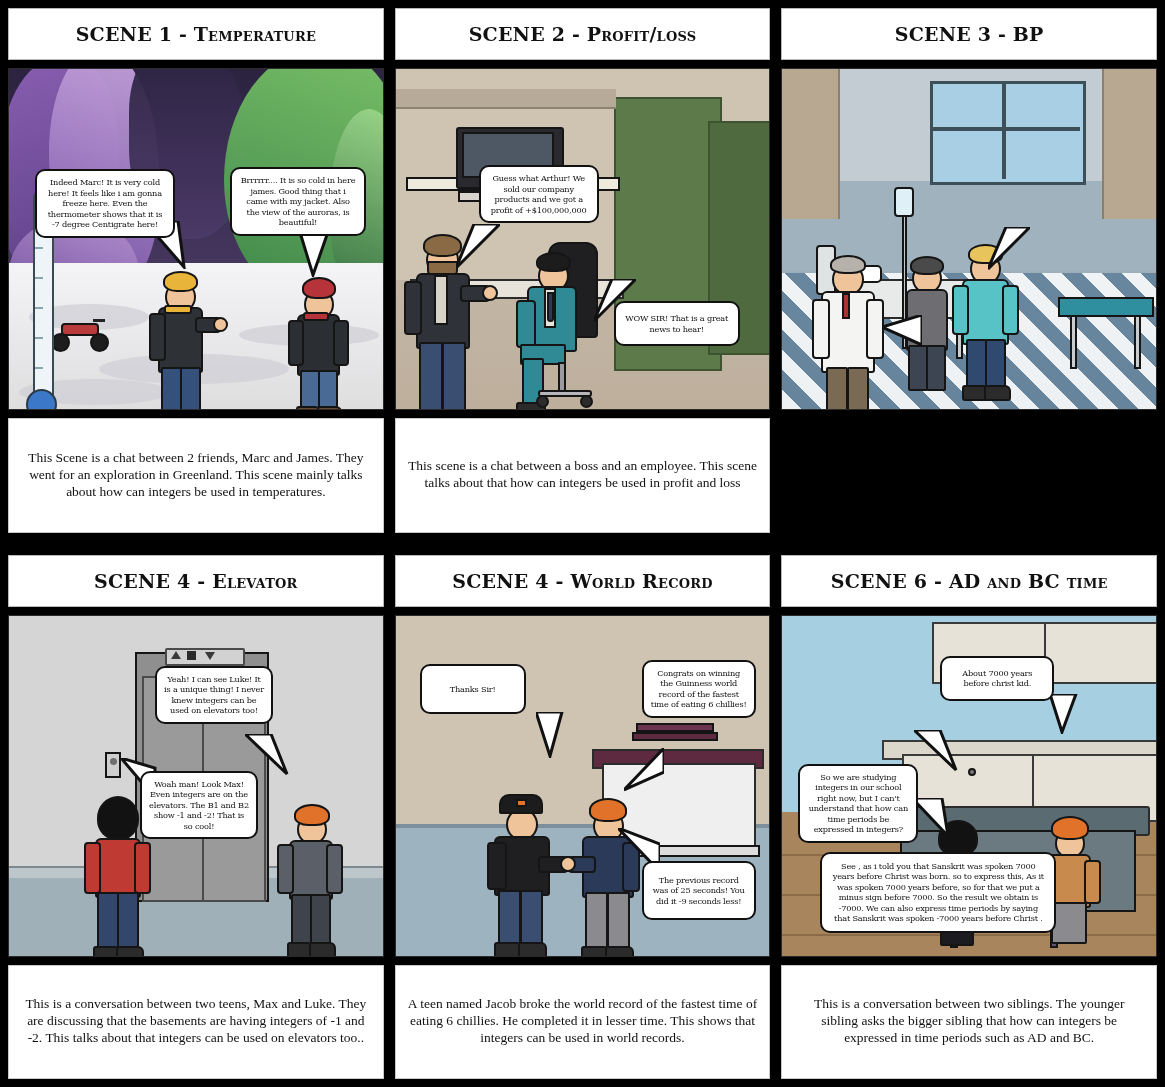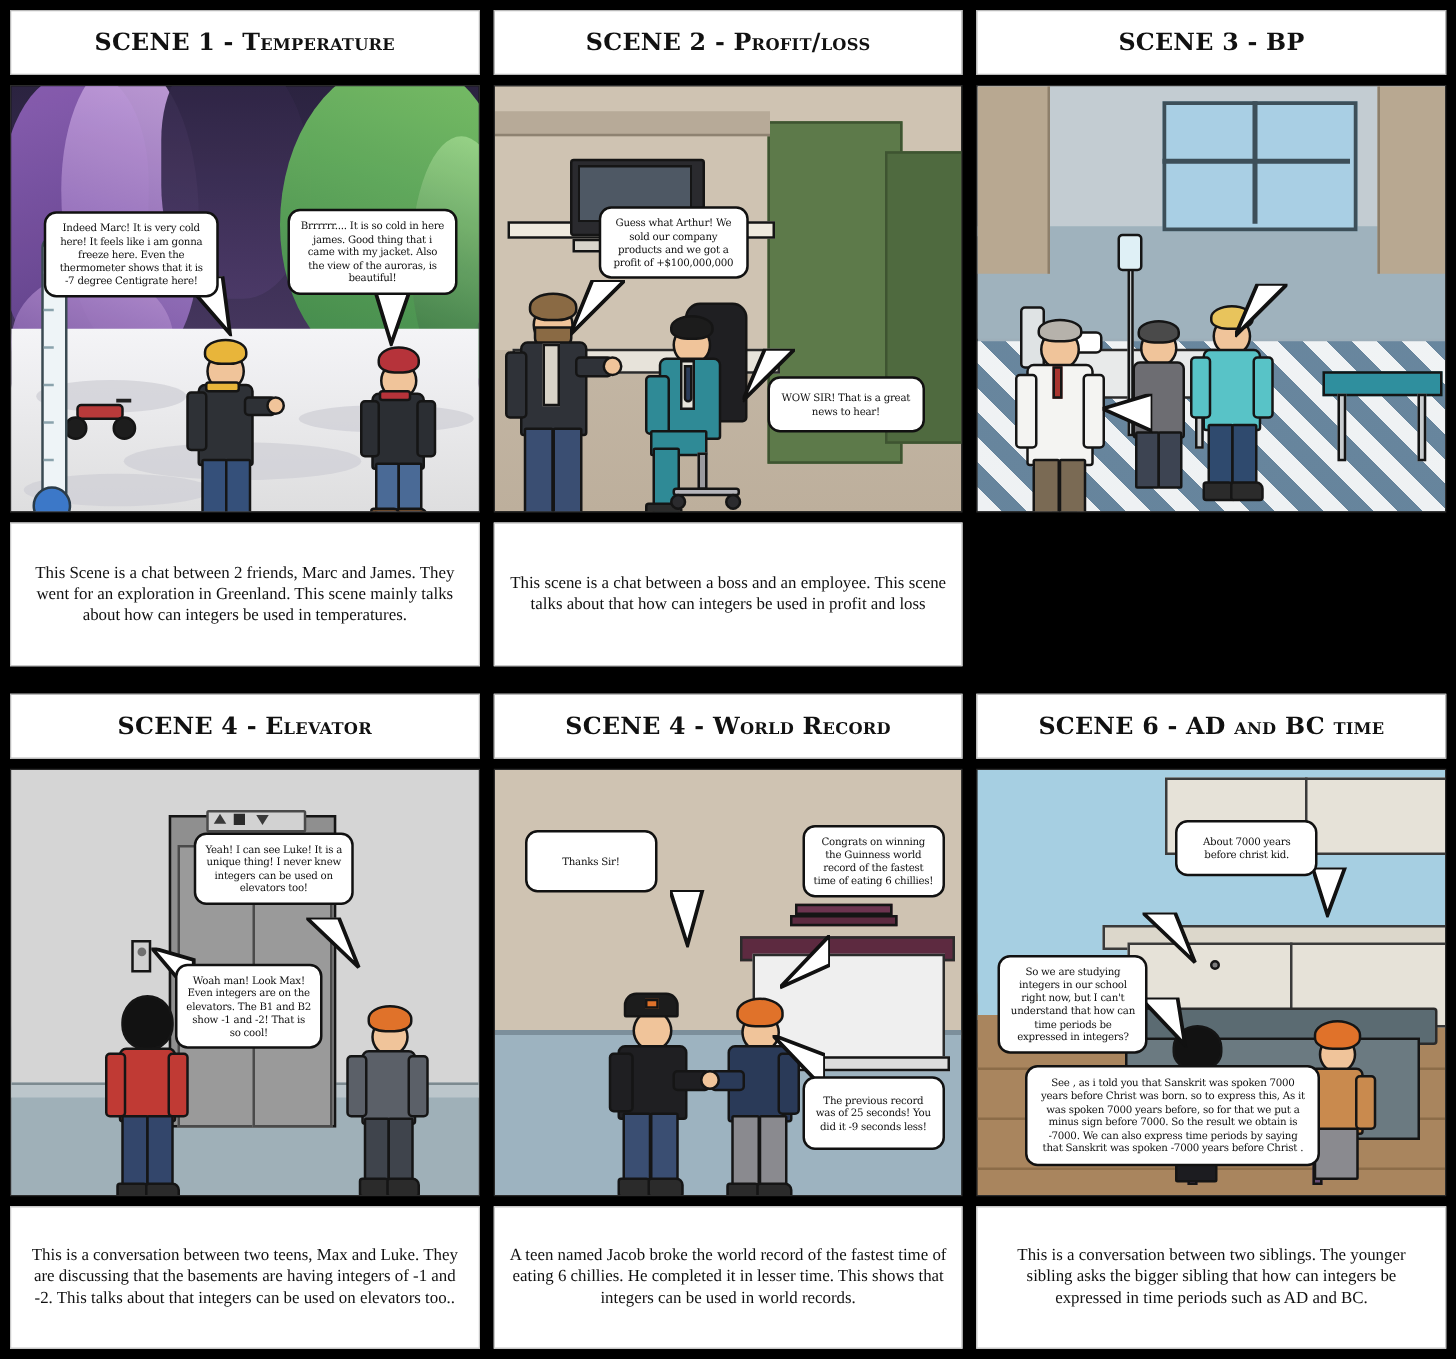--- a/index.html
+++ b/index.html
@@ -446,21 +446,21 @@
           <div class="arm" style="left:45px;top:50px;width:13px;height:46px;background:#5b6068;"></div>
           <div class="leg" style="left:10px;top:100px;width:17px;height:52px;background:#3f444c;"></div>
           <div class="leg" style="left:29px;top:100px;width:17px;height:52px;background:#3f444c;"></div>
           <div class="shoe" style="left:6px;top:148px;width:23px;height:12px;"></div>
           <div class="shoe" style="left:28px;top:148px;width:23px;height:12px;"></div>
         </div>
 
         <svg class="tail" style="left:236px;top:118px;width:44px;height:42px;" viewBox="0 0 44 42">
             <polygon points="0,0 26,0 42,40" fill="#ffffff" stroke="#111111" stroke-width="3"></polygon>
           </svg>
-        <div class="bubble" style="left:146px;top:50px;width:128px;">
+        <div class="bubble" style="left:146px;top:50px;width:118px;">
           <span>Yeah! I can see Luke! It is a unique thing! I never knew integers can be used on elevators too!</span>
         </div>
 
         <svg class="tail" style="left:112px;top:142px;width:36px;height:42px;" viewBox="0 0 36 42">
             <polygon points="34,40 34,10 0,0" fill="#ffffff" stroke="#111111" stroke-width="3"></polygon>
           </svg>
         <div class="bubble" style="left:131px;top:155px;width:118px;">
           <span>Woah man! Look Max! Even integers are on the elevators. The B1 and B2 show -1 and -2! That is so cool!</span>
         </div>
       </div>

